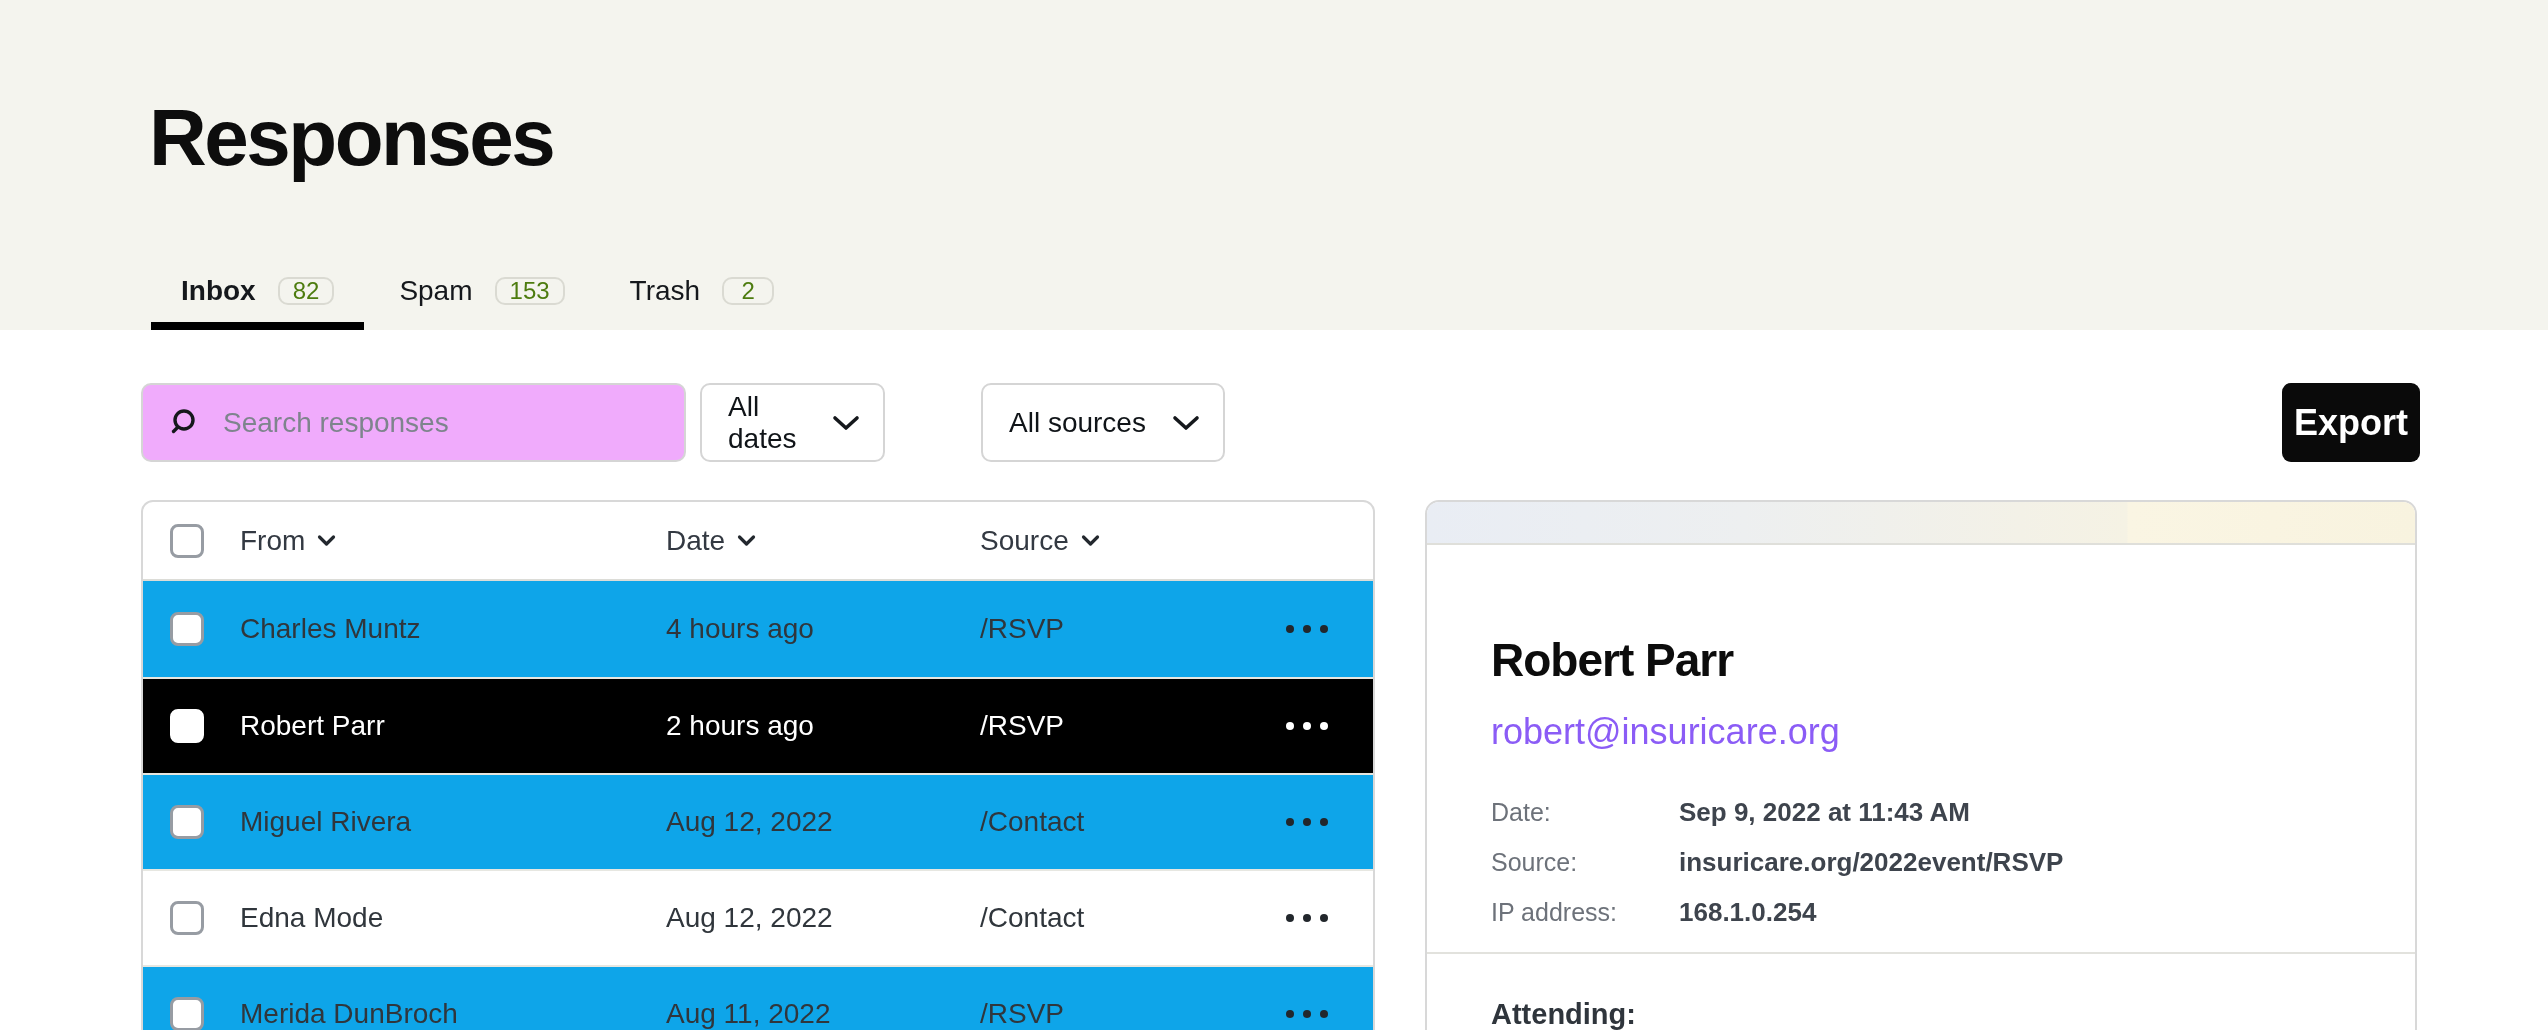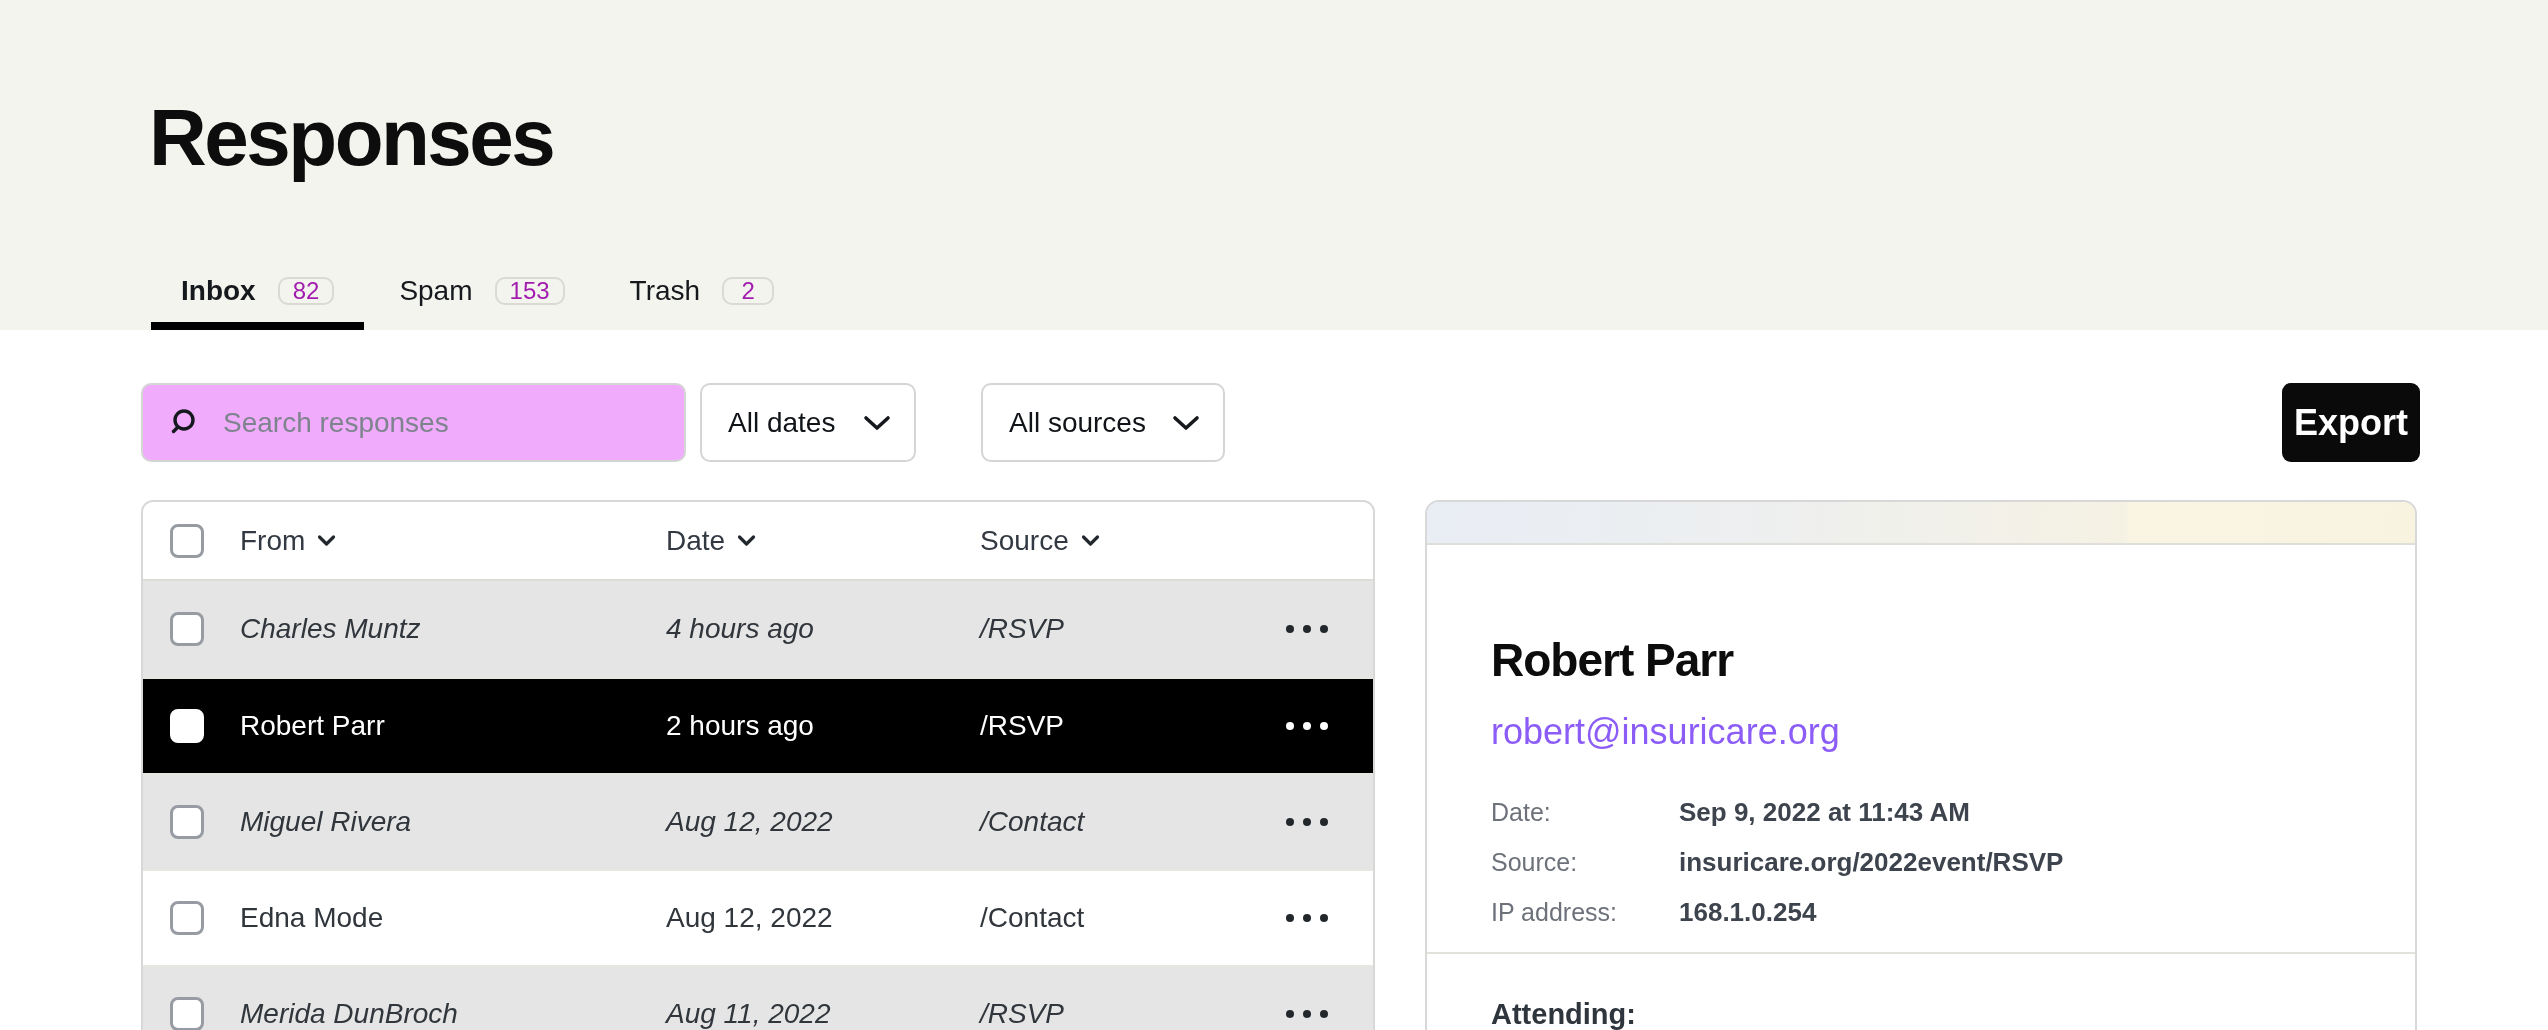--- a/index.html
+++ b/index.html
@@ -25,21 +25,21 @@
     display:flex; align-items:center; gap:22px; padding:0 30px; height:100%;
     background:none; border:none; cursor:pointer;
     font-family:inherit; font-size:28px; color:#15181c;
     border-bottom:8px solid transparent;
   }
   .tab.active { font-weight:bold; border-bottom-color:#000; }
   .tab-badge {
     display:inline-flex; align-items:center; justify-content:center;
     min-width:52px; height:24px; padding:12px 13px;
     border:2px solid #dadad2; border-radius:10px;
-    font-size:24px; font-weight:normal; color:#a21caf;
+    font-size:24px; font-weight:normal; color:#4d7c0f;
   }
 
   
   .controls { position:absolute; left:0; top:383px; width:2548px; height:79px; }
   .searchbox {
     position:absolute; left:141px; top:0; width:545px; height:79px;
     background:#f0abfc; border:2px solid #d5d5d5; border-radius:10px;
     display:flex; align-items:center; padding:0 24px 0 26px; gap:22px;
   }
   .searchbox input {
@@ -47,21 +47,21 @@
     font-family:inherit; font-size:28px; color:#30363c;
   }
   .searchbox input::placeholder { color:#7e848d; opacity:1; }
   .dropdown {
     position:absolute; top:0; height:79px;
     background:#fff; border:2px solid #d5d5d5; border-radius:10px;
     display:flex; align-items:center; justify-content:space-between;
     padding:0 22px 0 26px; cursor:pointer; font-family:inherit;
     font-size:28px; color:#101418;
   }
-  .dd-dates   { left:700px; width:216px; }
+  .dd-dates   { left:700px; width:185px; }
   .dd-sources { left:933px; width:244px;margin-left:48px; }
   .export-btn {
     position:absolute; left:2282px; top:0; width:138px; height:79px;
     background:#0a0a0a; color:#fff; border:none; border-radius:9px;
     font-family:inherit; font-size:36px; font-weight:bold; cursor:pointer;
   }
 
   
   .list-panel {
     position:absolute; left:141px; top:500px; width:1234px; height:600px;
@@ -78,21 +78,21 @@
     font-family:inherit; font-size:28px; color:#333942; cursor:pointer;
     padding:0; justify-self:start;
   }
   .cb {
     width:34px; height:34px; border:3px solid #979ca3; border-radius:8px;
     background:#fff; display:inline-block; cursor:pointer;
   }
   .rows { list-style:none; }
   .row { height:96px; border-top:2px solid #e7e7e1; cursor:pointer; }
   .row:first-child { border-top:none; }
-  .row.shaded { background:#e5e5e5;font-style:italic; }
+  .row.shaded { background:#0ea5e9; }
   .row.selected { background:#000; color:#fff; }
   .row.selected .cb { background:#fff; border-color:#fff; }
   .row.selected .dots i { background:#fff; }
   .cell { font-size:28px; }
   .dots { display:flex; gap:9px; justify-self:end; cursor:pointer; }
   .dots i { width:8px; height:8px; border-radius:50%; background:#22272c; display:block; }
 
   
   .detail-panel {
     position:absolute; left:1425px; top:500px; width:992px; height:600px;

